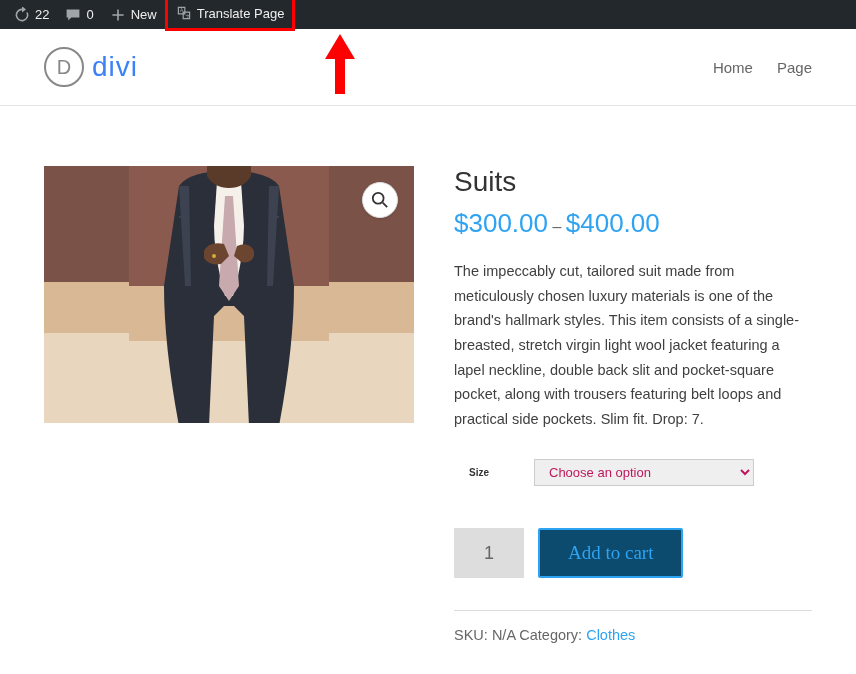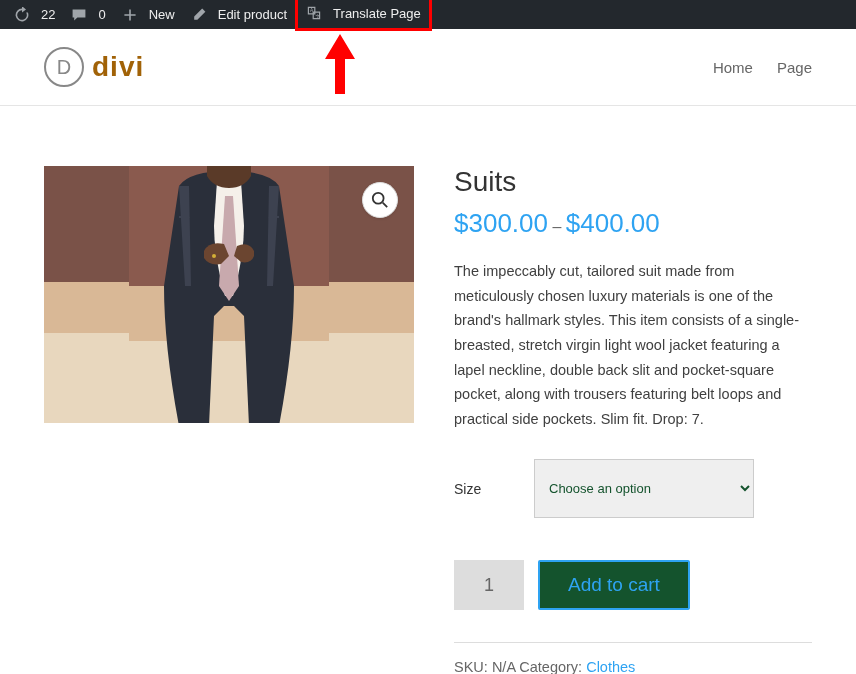--- a/index.html
+++ b/index.html
@@ -13,21 +13,21 @@
       align-items: center;
       font-size: 13px;
       padding: 0 6px;
     }
     .admin-item {
       display: flex;
       align-items: center;
       padding: 0 8px;
       height: 100%;
       cursor: pointer;
-      gap: 11px;
+      gap: 5px;
     }
     .admin-item .icon-svg { width: 16px; height: 16px; fill: #a0a5aa; }
     .admin-item.highlighted {
       border: 3px solid #f00;
       box-sizing: content-box;
       margin-top: -3px;
     }
     
     .arrow-annotation {
       position: absolute;
@@ -54,21 +54,21 @@
     .logo-circle {
       width: 40px; height: 40px;
       border: 2px solid #888;
       border-radius: 50%;
       display: flex;
       align-items: center;
       justify-content: center;
       font-size: 20px;
       color: #888;
     }
-    .logo-text { font-size: 28px; font-weight: 700; color: #a16207; letter-spacing: 1px; }
+    .logo-text { font-size: 28px; font-weight: 400; color: #3b82f6; letter-spacing: 1px; }
     .nav { display: flex; gap: 24px; }
     .nav a { color: #666; text-decoration: none; font-size: 15px; font-weight: 500; }
     
     .container {
       padding: 60px 44px 40px;
     }
     
     .breadcrumb {
       font-size: 14px;
       color: #666;
@@ -138,57 +138,59 @@
       margin-bottom: 28px;
     }
     
     .variation-row {
       display: flex;
       align-items: center;
       gap: 30px;
       margin-bottom: 42px;
     }
     .variation-label {
-      font-weight: 400;
+      font-weight: 700;
       color: #333;
-      font-size: 14px;
+      font-size: 10px;
       width: 50px;
+      text-align: center;
     }
     .variation-select {
       flex: 1;
       max-width: 220px;
-      padding: 20px 10px;
+      padding: 4px 10px;
       font-size: 13px;
       background: #efefef;
       border: 1px solid #ccc;
-      color: #14532d;
+      color: #be185d;
     }
     
     .cart-row {
       display: flex;
       gap: 14px;
       margin-bottom: 32px;
     }
     .qty-input {
       width: 70px;
       height: 50px;
       text-align: center;
       font-size: 18px;
       background: #ddd;
       border: none;
       color: #666;
     }
     .add-cart-btn {
       padding: 0 28px;
       border: 2px solid #2ea3f2;
       color: #2ea3f2;
-      background: #14532d;
+      background: #0c4a6e;
       font-size: 19px;
       cursor: pointer;
       border-radius: 2px;
+      font-family: Liberation Serif, serif;
     }
     
     .meta-divider {
       border: none;
       border-top: 1px solid #ddd;
       margin-bottom: 16px;
     }
     .meta {
       font-size: 14.5px;
       color: #666;
@@ -209,26 +211,20 @@
     <svg class="icon-svg" viewBox="0 0 20 20">
         <path d="M2 3h16v10H8l-4 4v-4H2z"></path>
       </svg>
     <span>0</span>
   </div>
   <div class="admin-item">
     <svg class="icon-svg" viewBox="0 0 20 20">
         <path d="M9 3h2v6h6v2h-6v6H9v-6H3V9h6z"></path>
       </svg>
     <span>New</span>
-  </div>
-  <div class="admin-item">
-    <svg class="icon-svg" viewBox="0 0 20 20">
-        <path d="M14 2l4 4-10 10H4v-4z"></path>
-      </svg>
-    <span>Edit product</span>
   </div>
   <div class="admin-item highlighted">
     <svg class="icon-svg" viewBox="0 0 20 20">
         <path d="M3 3h8v8H3zM9 9h8v8H9z" fill="none" stroke="#a0a5aa" stroke-width="1.5"></path>
         <text x="5" y="9" font-size="6" fill="#a0a5aa">A</text>
         <text x="12" y="16" font-size="6" fill="#a0a5aa">文</text>
       </svg>
     <span>Translate Page</span>
   </div>
 </div>

